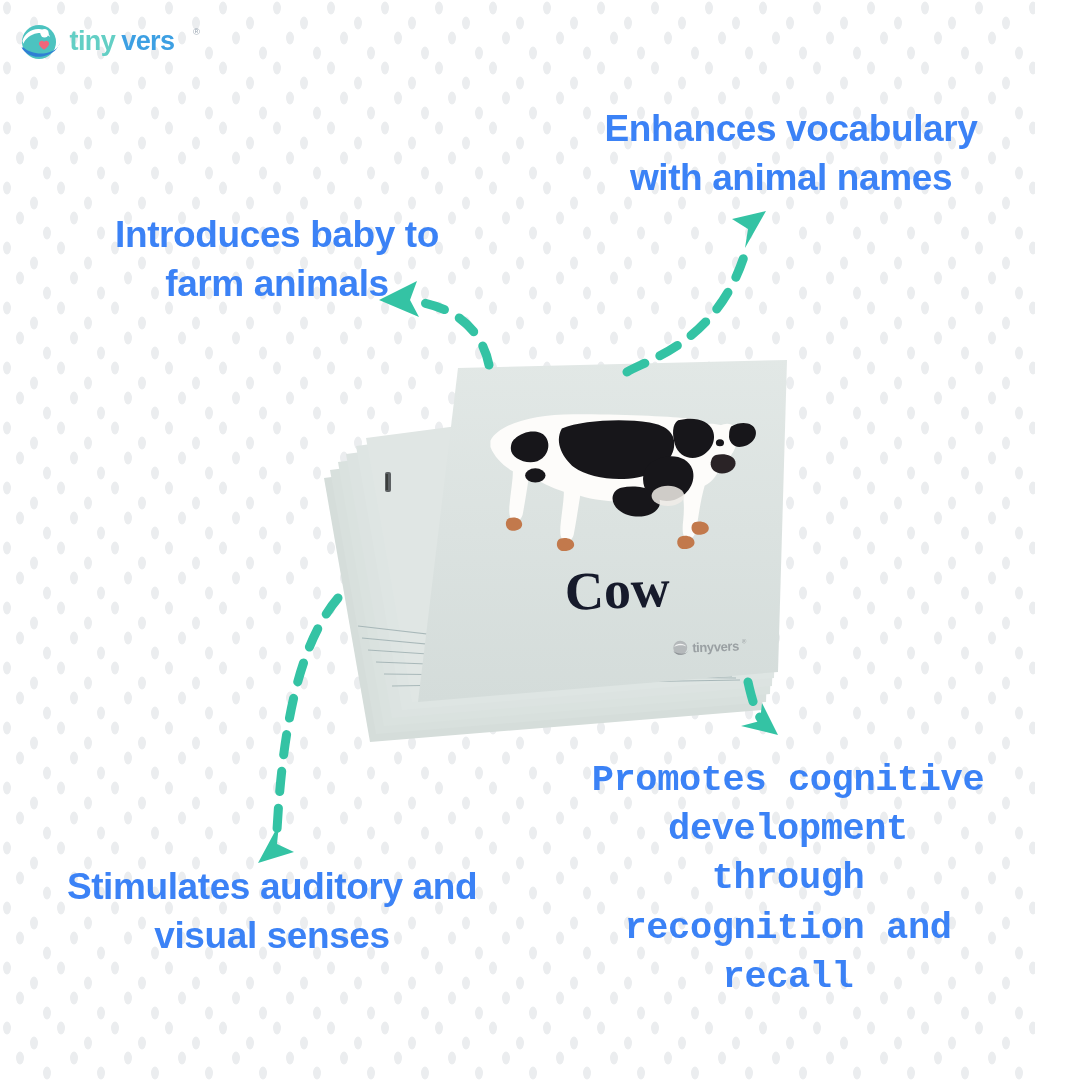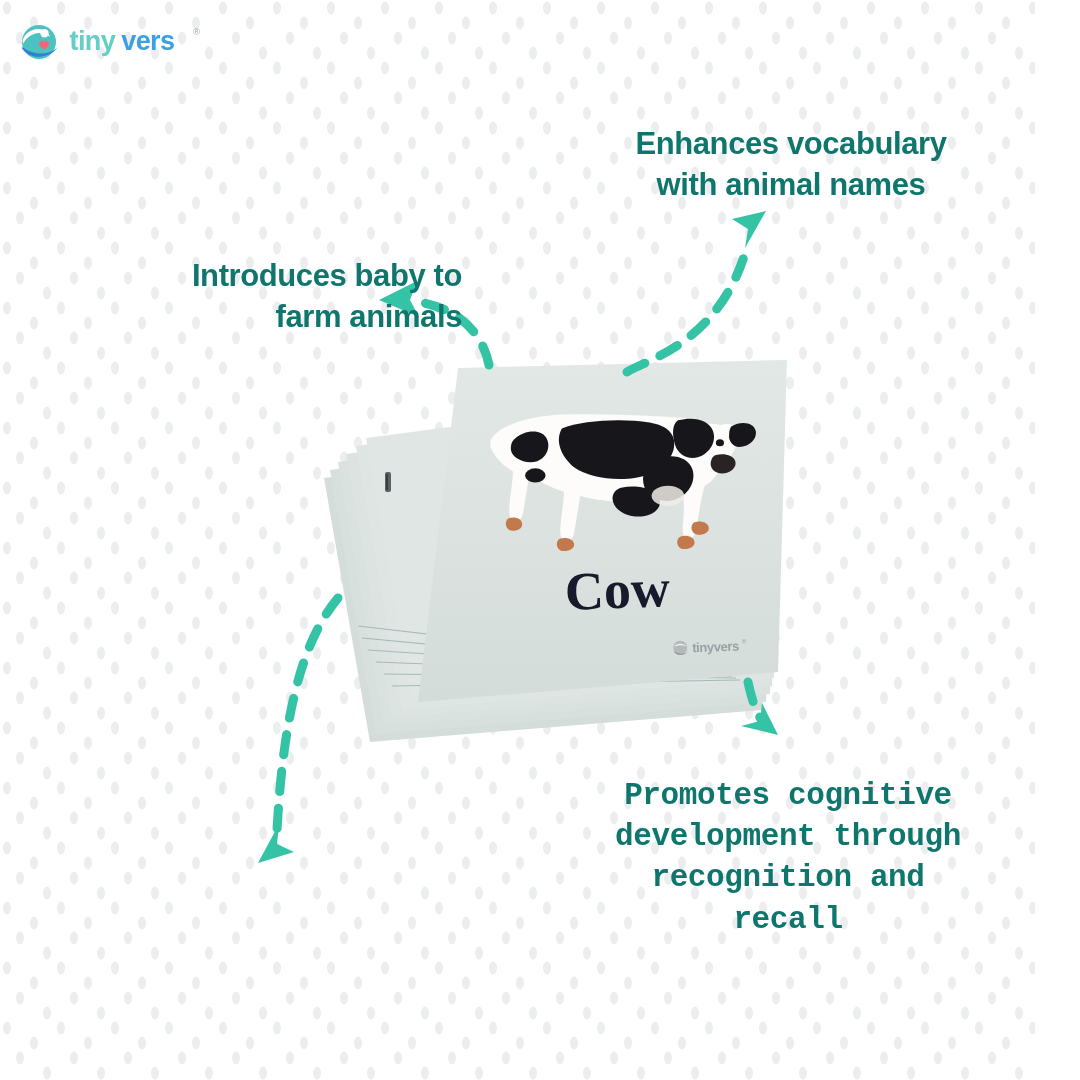--- a/index.html
+++ b/index.html
@@ -31,31 +31,30 @@
     display:flex;align-items:center;gap:6px;
     z-index:6;
   }
   #brand-mark{width:46px;height:46px;flex:0 0 auto;}
   #brand-wordmark{height:34px;}
 
   
   .caption{
     position:absolute;
     z-index:5;
-    color:#0f766e;
+    color:#3b82f6;
     font-weight:bold;
-    font-size:31px;
+    font-size:37px;
     line-height:1.33;
     letter-spacing:-0.4px;
     text-align:center;
     white-space:pre-line;
-    margin-top:19px;
   }
   #caption-vocabulary{ left:586px; top:104px; width:410px; }
-  #caption-farm-animals{ left:92px;  top:236px; width:370px;text-align:right; }
+  #caption-farm-animals{ left:92px;  top:210px; width:370px; }
   #caption-senses{      left:52px;  top:862px; width:440px; }
   #caption-cognitive{   left:588px; top:756px; width:400px;font-family:Liberation Mono, monospace; }
 
   
   #arrows{
     position:absolute;inset:0;
     z-index:4;
     pointer-events:none;
   }
 
@@ -226,18 +225,20 @@
       <path d="M778 735 L741 726 L760 721 L762 703 Z"></path>
     </g>
   </svg>
 
   <div class="caption" id="caption-vocabulary">Enhances vocabulary
 with animal names</div>
 
   <div class="caption" id="caption-farm-animals">Introduces baby to
 farm animals</div>
 
+  <div class="caption" id="caption-senses">Stimulates auditory and
+visual senses</div>
 
   <div class="caption" id="caption-cognitive">Promotes cognitive
 development through
 recognition and recall</div>
 
 </div>
 
 </body></html>

